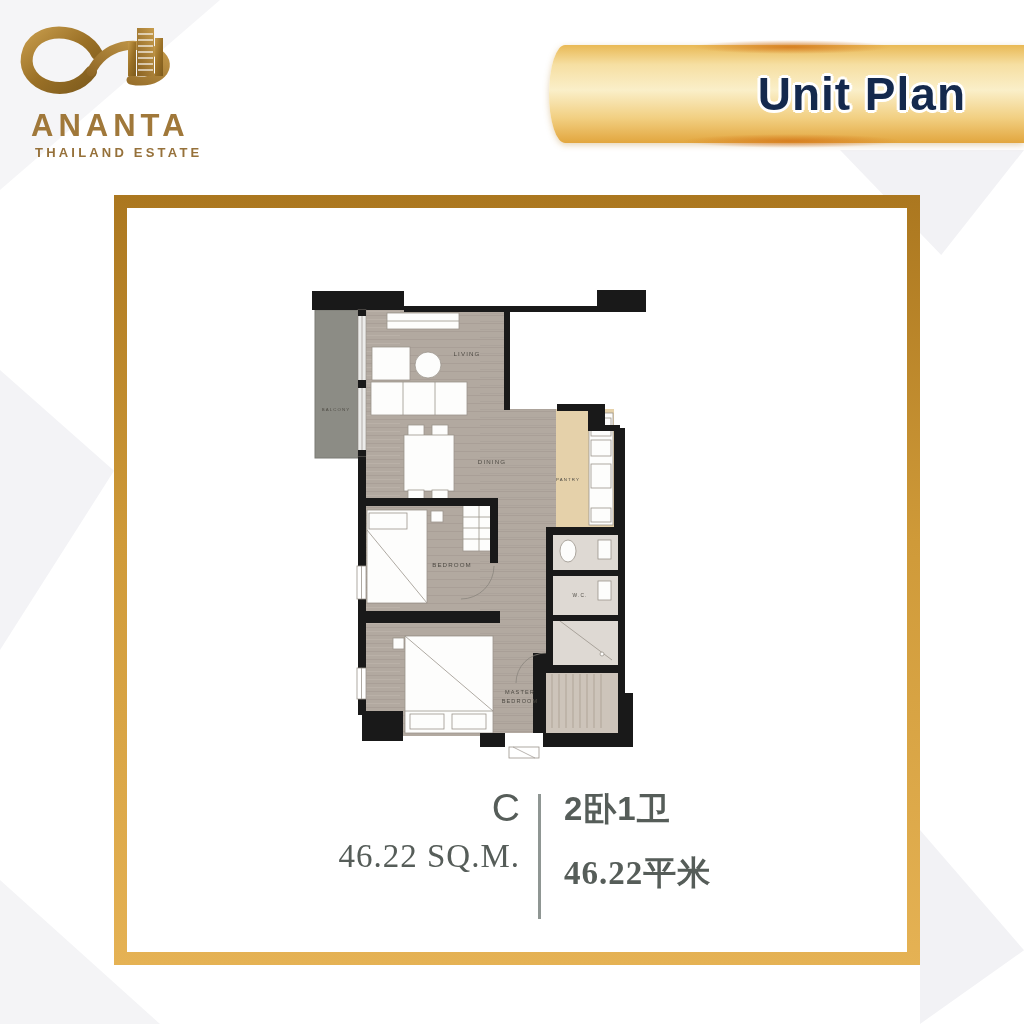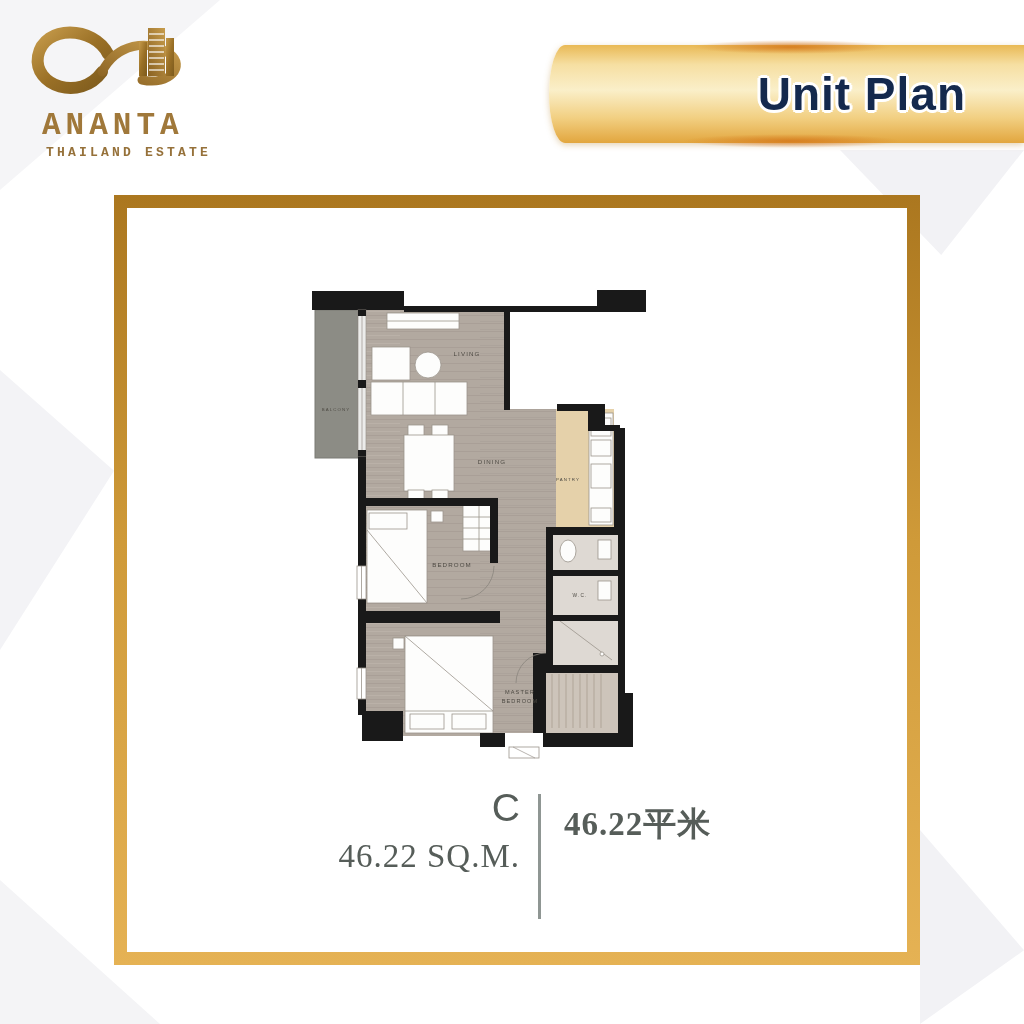--- a/index.html
+++ b/index.html
@@ -4,21 +4,21 @@
 <style>
   html,body{margin:0;padding:0;}
   body{
     width:1024px;height:1024px;position:relative;overflow:hidden;
     background:#ffffff;
     font-family:"Liberation Sans","DejaVu Sans",sans-serif;
   }
   .facet{position:absolute;pointer-events:none;}
 
   
-  .logo-wrap{position:absolute;left:16px;top:8px;width:230px;height:160px;font-family:Liberation Mono, monospace;}
+  .logo-wrap{position:absolute;left:5px;top:8px;width:230px;height:160px;}
   .logo-swoosh{position:absolute;left:4px;top:2px;}
   .logo-brand{
     position:absolute;left:26px;top:100px;width:170px;
     font-size:31px;font-weight:600;letter-spacing:5px;color:#a0783a;
     white-space:nowrap;
   }
   .logo-tagline{
     position:absolute;left:30px;top:137px;width:180px;
     font-size:13px;font-weight:600;letter-spacing:3.2px;color:#96713a;
     white-space:nowrap;
@@ -278,14 +278,15 @@
     <text class="room-label" x="220" y="435" font-size="5.6" text-anchor="middle">BEDROOM</text>
   </g>
 </svg>
 
 <div class="info-en">
   <div class="info-row1">C</div>
   <div class="info-row3">46.22 SQ.M.</div>
 </div>
 <div class="info-divider"></div>
 <div class="info-zh">
+  <div class="info-row2">2卧1卫</div>
   <div class="info-row3">46.22平米</div>
 </div>
 
 </body></html>

